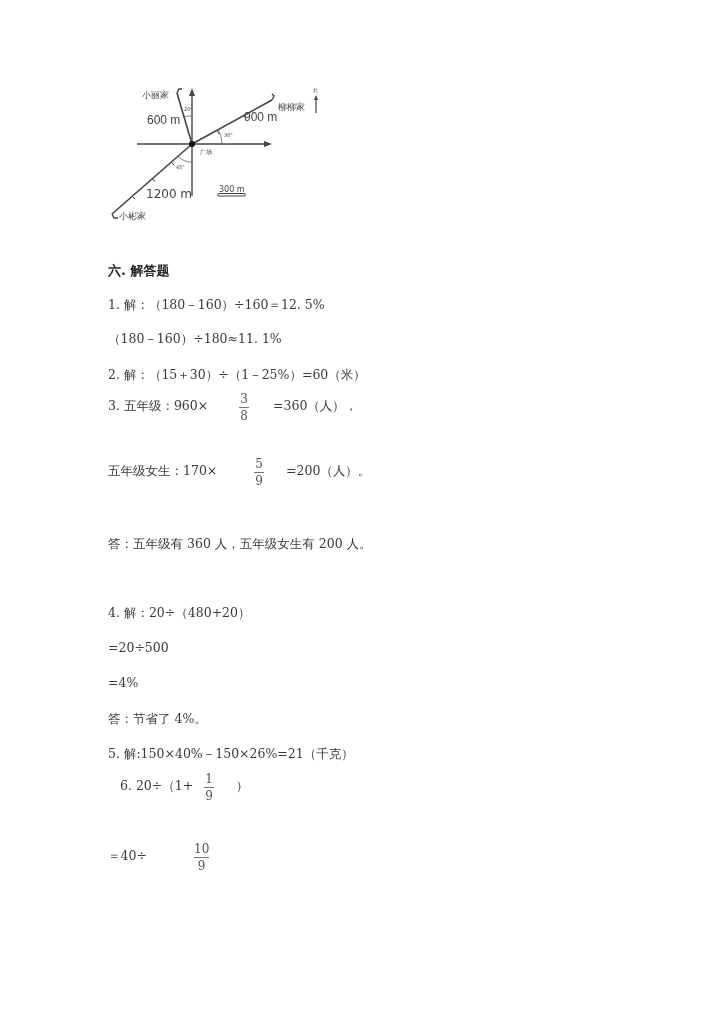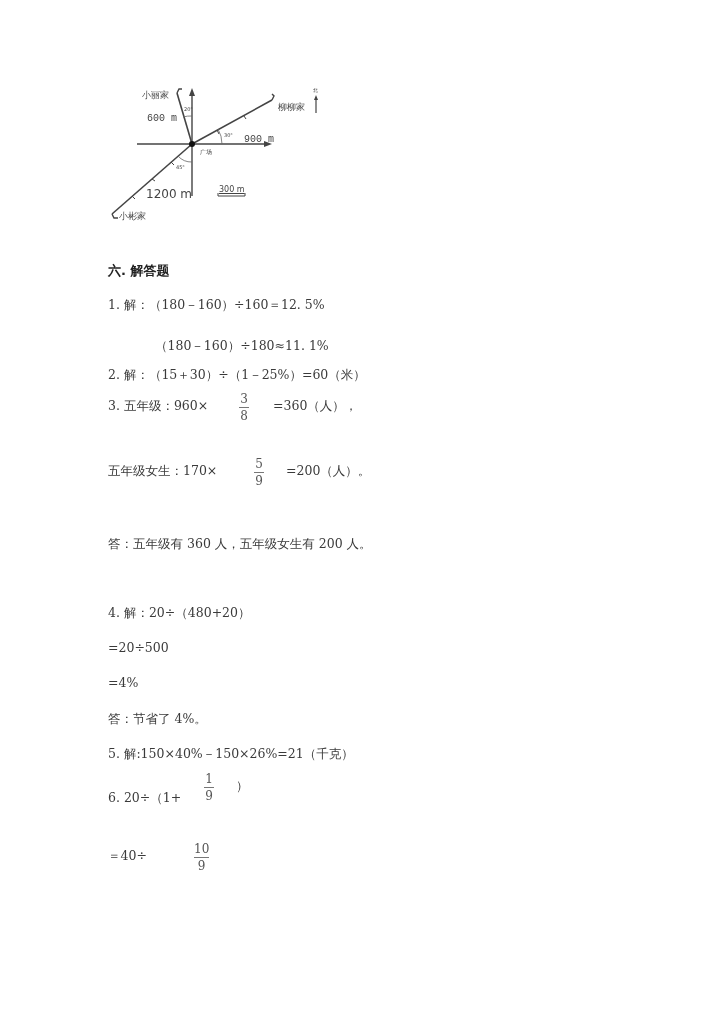--- a/index.html
+++ b/index.html
@@ -89,40 +89,40 @@
 
     <circle cx="92" cy="64" r="3" fill="#111"></circle>
 
     <polyline points="118,113 118,116 145,116 145,113" fill="none" stroke="#444" stroke-width="1"></polyline>
 
     <line x1="216" y1="33" x2="216" y2="18" stroke="#444" stroke-width="1.2"></line>
     <polygon points="216,15 214,20 218,20" fill="#444"></polygon>
   </svg>
 
   <span class="seg" style="left:42px;top:9px;font-family:'DejaVu Sans',sans-serif;font-size:9px;color:#444;">小丽家</span>
-  <span class="seg" style="left:47px;top:33px;font-family:Liberation Mono, monospace;font-size:10px;color:#444;">600 m</span>
+  <span class="seg" style="left:47px;top:33px;font-family:Liberation Sans, sans-serif;font-size:12px;color:#444;">600 m</span>
   <span class="seg" style="left:84px;top:26px;font-family:'DejaVu Sans',sans-serif;font-size:5px;color:#444;">20°</span>
 
   <span class="seg" style="left:178px;top:21px;font-family:'DejaVu Sans',sans-serif;font-size:9px;color:#444;">柳柳家</span>
-  <span class="seg" style="left:144px;top:54px;font-family:Liberation Mono, monospace;font-size:10px;color:#444;">900 m</span>
+  <span class="seg" style="left:144px;top:30px;font-family:Liberation Sans, sans-serif;font-size:12px;color:#444;">900 m</span>
   <span class="seg" style="left:124px;top:52px;font-family:'DejaVu Sans',sans-serif;font-size:5px;color:#444;">30°</span>
 
   <span class="seg" style="left:19px;top:130px;font-family:'DejaVu Sans',sans-serif;font-size:9px;color:#444;">小彬家</span>
   <span class="seg" style="left:46px;top:107px;font-family:'DejaVu Sans',sans-serif;font-size:12px;color:#444;">1200 m</span>
   <span class="seg" style="left:76px;top:84px;font-family:'DejaVu Sans',sans-serif;font-size:5px;color:#444;">45°</span>
 
   <span class="seg" style="left:100px;top:68px;font-family:'DejaVu Sans',sans-serif;font-size:6px;color:#444;">广场</span>
   <span class="seg" style="left:119px;top:105px;font-family:'DejaVu Sans',sans-serif;font-size:8px;color:#444;text-decoration:underline;">300 m</span>
   <span class="seg" style="left:213px;top:7px;font-family:'DejaVu Sans',sans-serif;font-size:5px;color:#444;">北</span>
 </div>
 
 <div class="heading">六. 解答题</div>
 
 <div class="line" style="top:297px;">1. 解：（180－160）÷160＝12. 5%</div>
-<div class="line" style="top:338px;margin-left:47px;">（180－160）÷180≈11. 1%</div>
+<div class="line" style="top:331px;">（180－160）÷180≈11. 1%</div>
 
 <div class="line" style="top:367px;">2. 解：（15＋30）÷（1－25%）=60（米）</div>
 
 <div class="line" style="top:398px;height:30px;width:400px;">
   <span class="seg" style="left:0;top:0;">3. 五年级：960×</span>
   <span class="frac" style="left:131px;top:-6px;">
     <span>3</span>
     <span class="bar"></span>
     <span>8</span>
   </span>
@@ -142,21 +142,21 @@
 <div class="line" style="top:536px;">答：五年级有 360 人，五年级女生有 200 人。</div>
 
 <div class="line" style="top:605px;">4. 解：20÷（480+20）</div>
 <div class="line" style="top:640px;">=20÷500</div>
 <div class="line" style="top:675px;">=4%</div>
 <div class="line" style="top:711px;">答：节省了 4%。</div>
 
 <div class="line" style="top:746px;">5. 解:150×40%－150×26%=21（千克）</div>
 
 <div class="line" style="top:778px;height:30px;width:400px;">
-  <span class="seg" style="left:0;top:0;margin-top:12px;">6. 20÷（1+</span>
+  <span class="seg" style="left:12px;top:0;">6. 20÷（1+</span>
   <span class="frac" style="left:96px;top:-6px;">
     <span>1</span>
     <span class="bar"></span>
     <span>9</span>
   </span>
   <span class="seg" style="left:128px;top:0;">）</span>
 </div>
 
 <div class="line" style="top:848px;height:30px;width:400px;">
   <span class="seg" style="left:0;top:0;">＝40÷</span>

